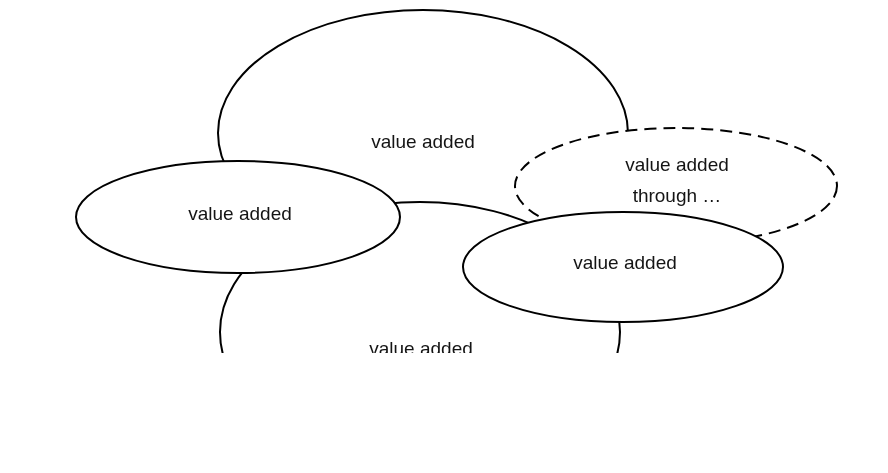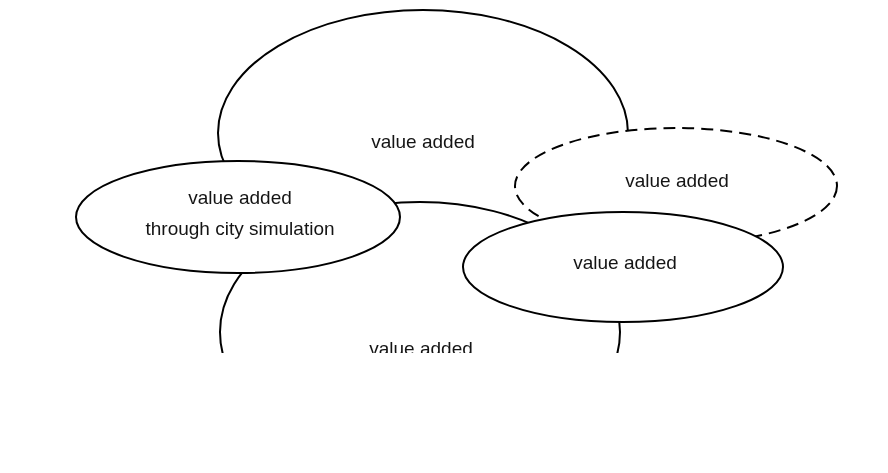--- a/index.html
+++ b/index.html
@@ -58,25 +58,25 @@
     <ellipse class="ellipse-dashed" cx="676" cy="186" rx="161" ry="58"></ellipse>
     <ellipse class="ellipse-solid" cx="623" cy="267" rx="160" ry="55"></ellipse>
   </svg>
 
   <div class="node-label" style="left:423px; top:141px">
     <div>value added</div>
   </div>
 
   <div class="node-label" style="left:240px; top:213px">
     <div>value added</div>
-    <div>through city simulation</div>
   </div>
 
   <div class="node-label" style="left:677px; top:180px">
     <div>value added</div>
+    <div>through …</div>
   </div>
 
   <div class="node-label" style="left:625px; top:262px">
     <div>value added</div>
   </div>
 
   <div class="node-label" style="left:421px; top:348px">
     <div>value added</div>
   </div>
 

